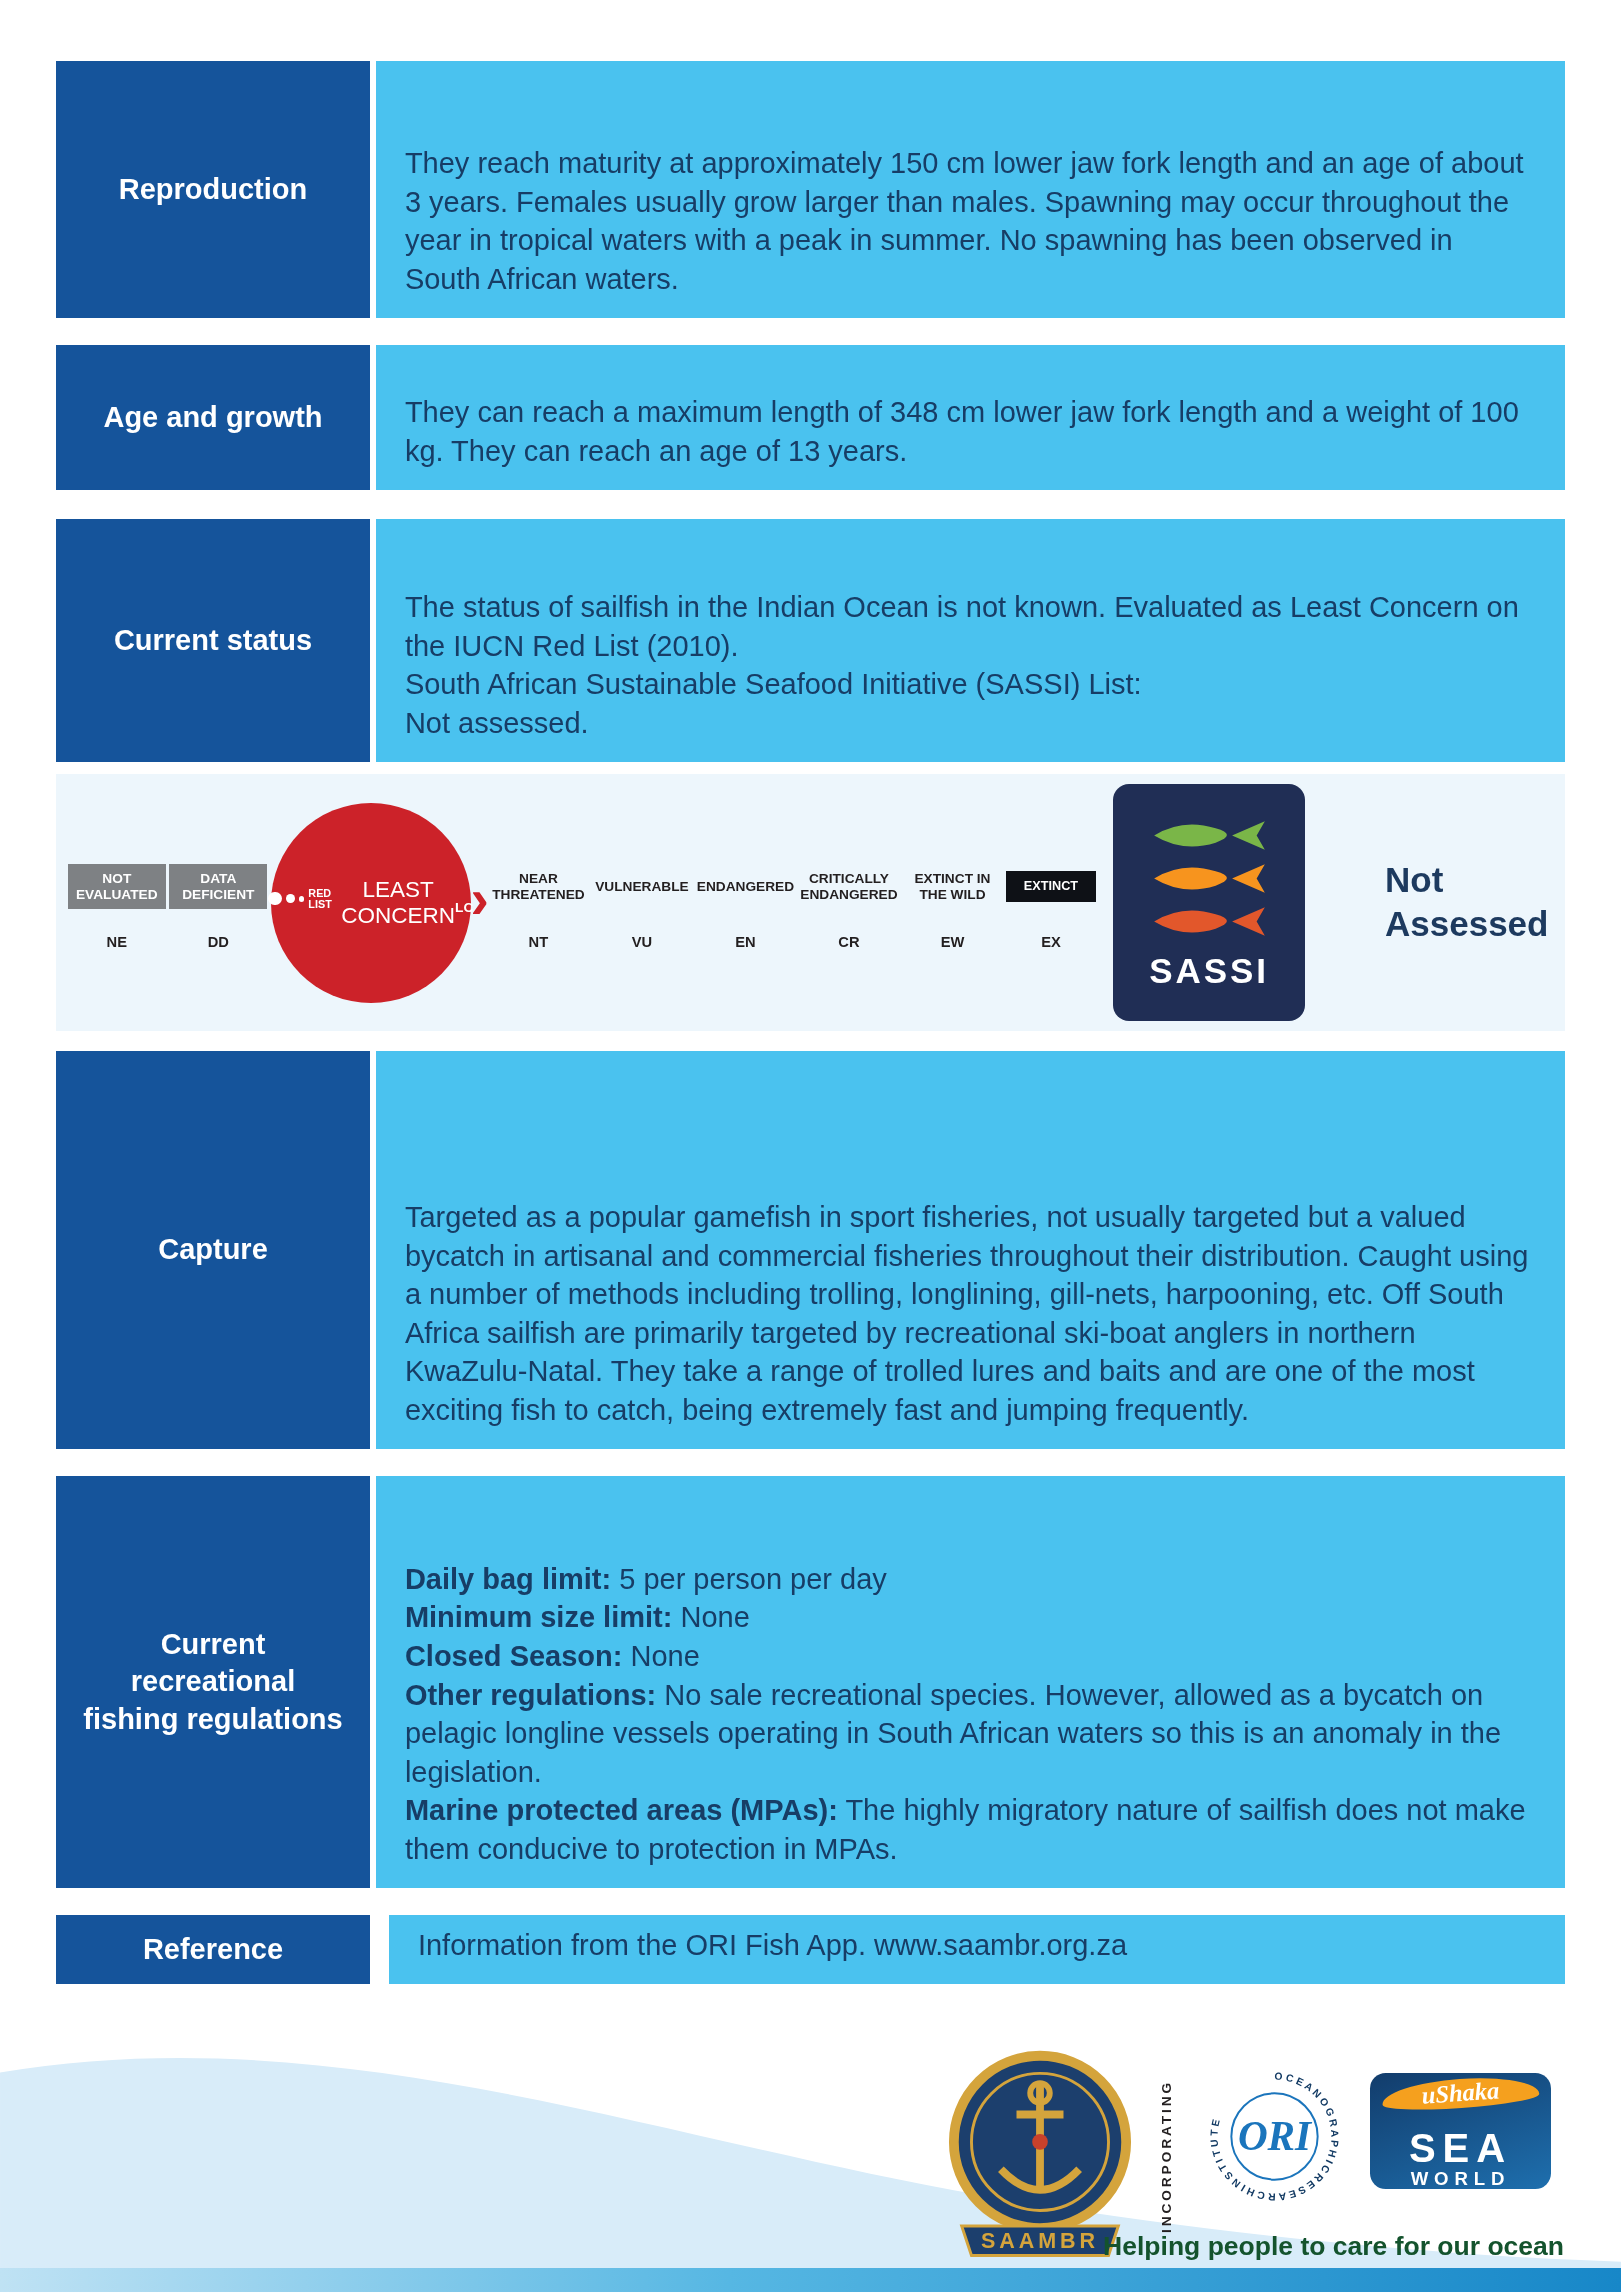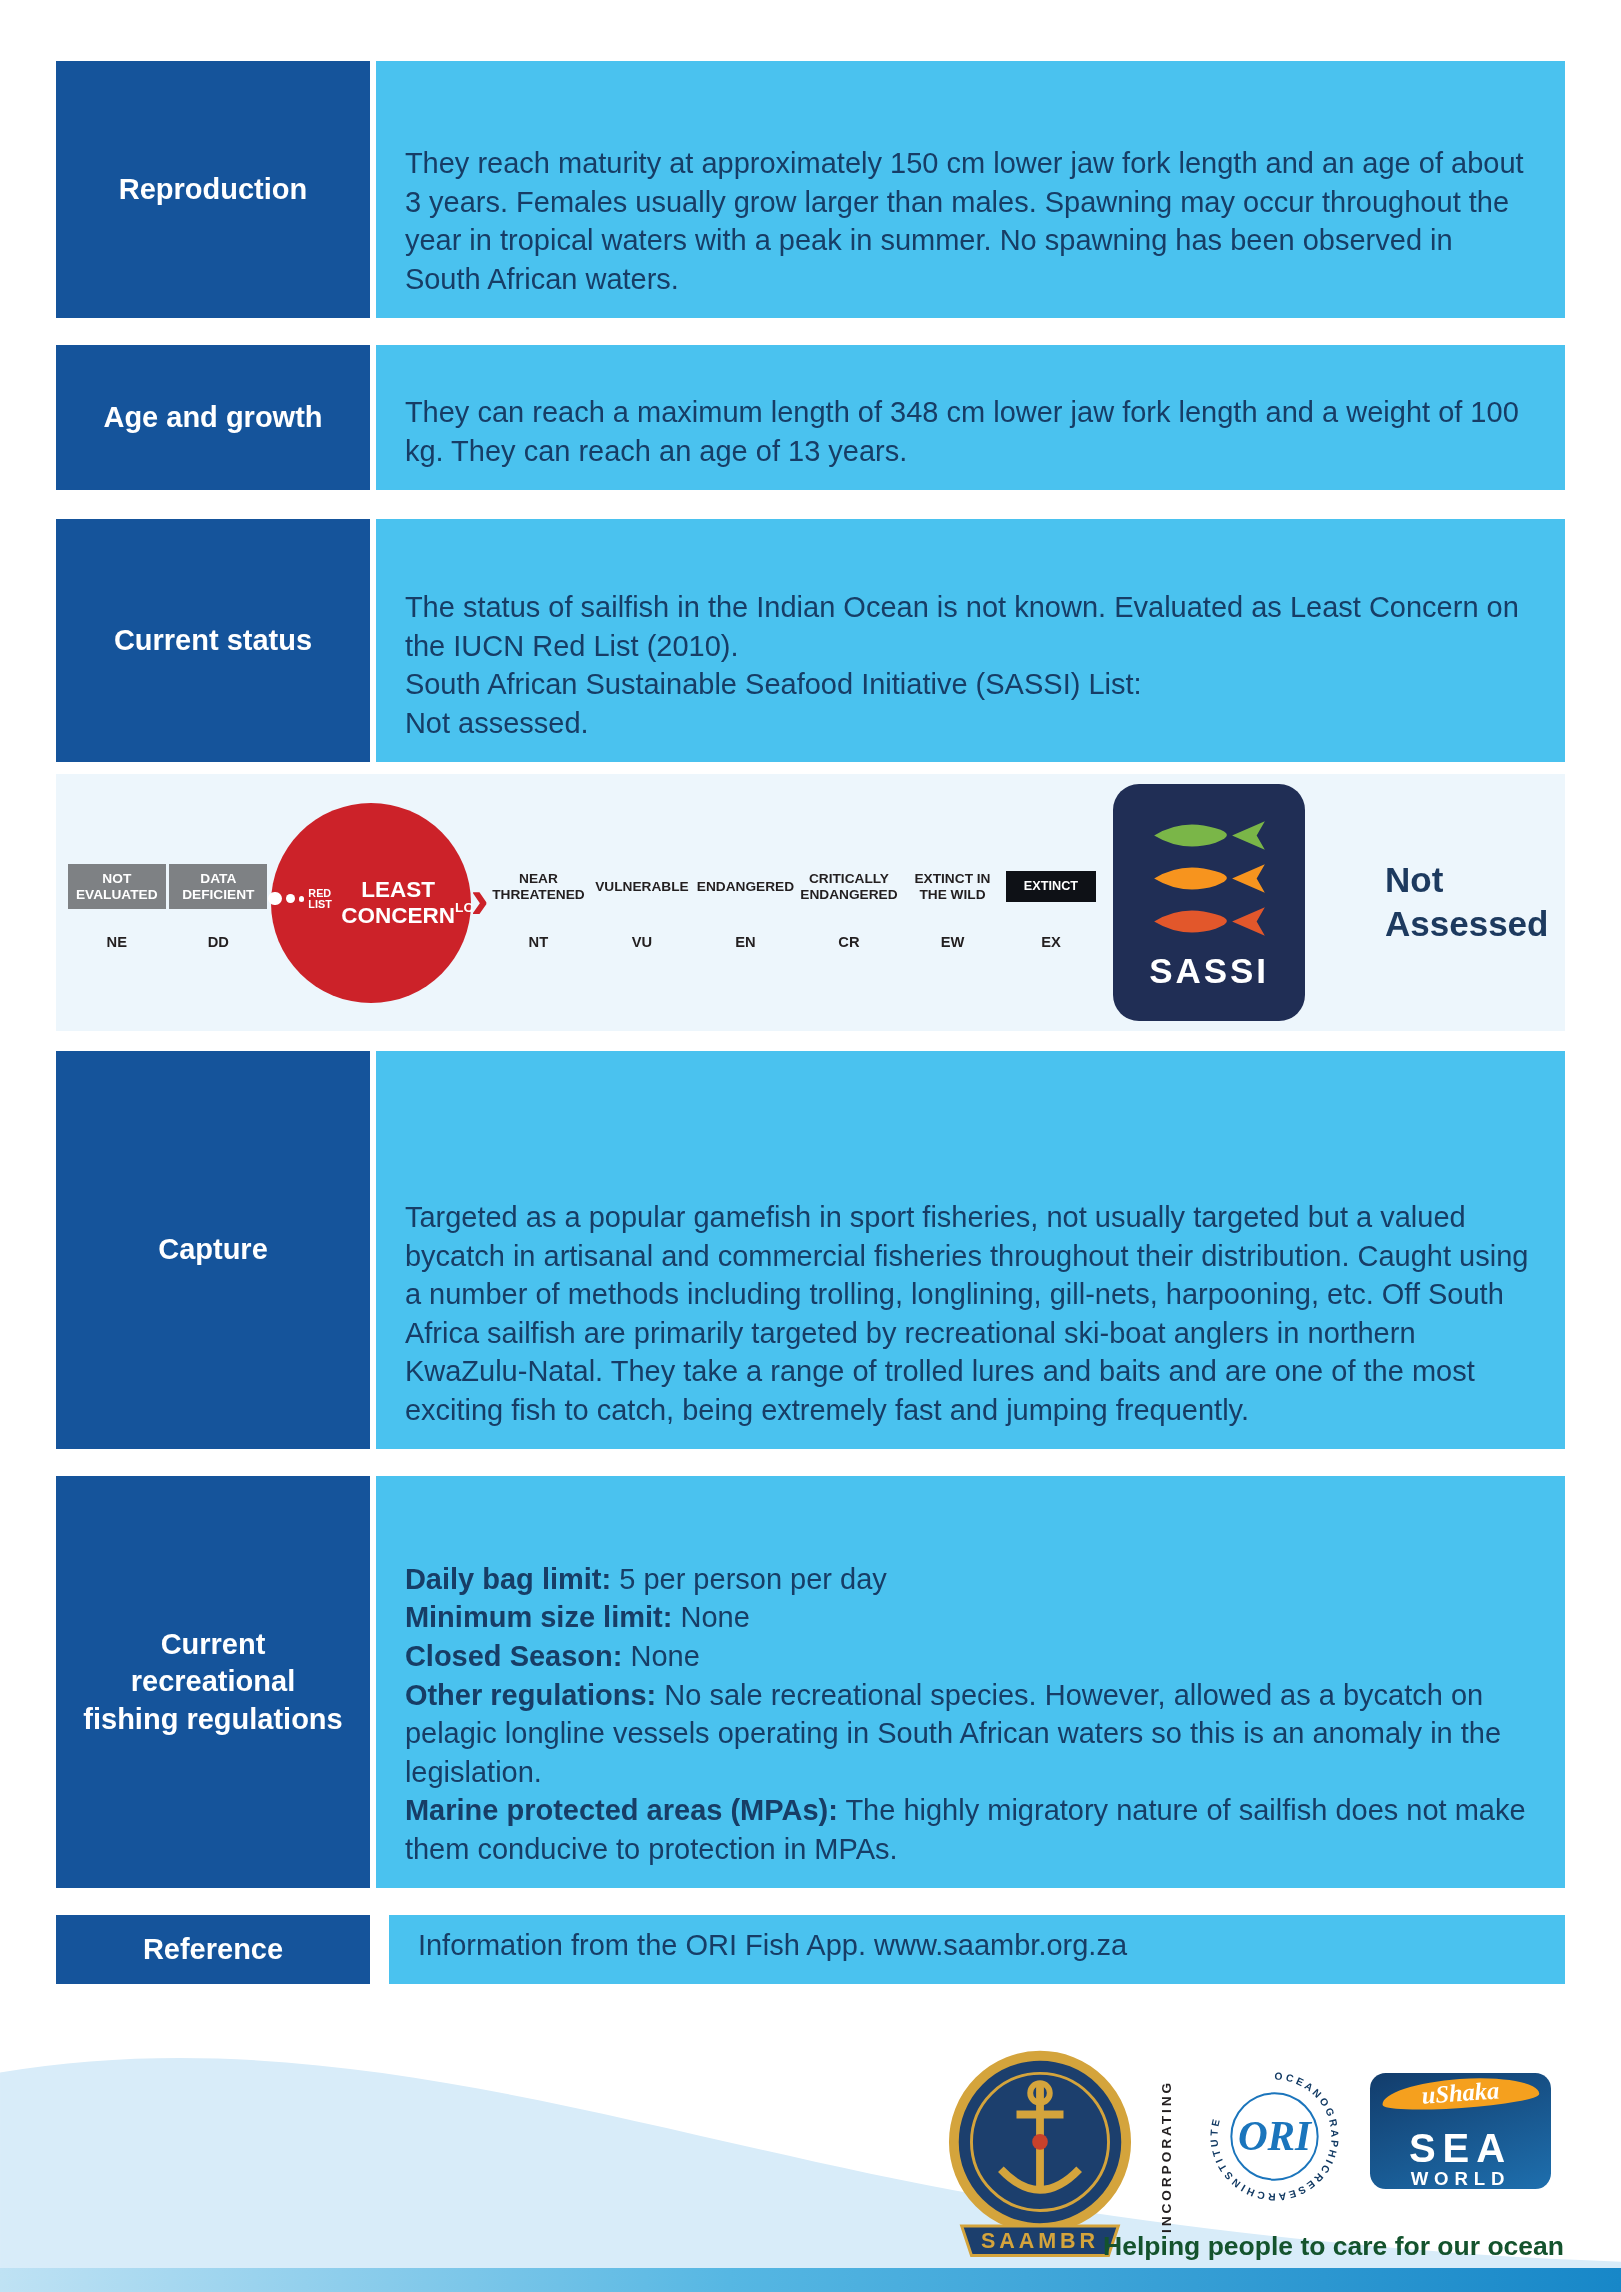--- a/index.html
+++ b/index.html
@@ -42,25 +42,25 @@
   .cat-code{margin-top:15.7px;font-size:14.7px;font-weight:bold;color:#231f20;}
   .lc-wrap{display:flex;flex-direction:column;align-items:center;}
   .lc-circle{width:200px;height:200px;border-radius:50%;background:#cc2229;color:#ffffff;
     display:flex;align-items:center;justify-content:center;text-align:center;}
   .redlist-logo{display:flex;align-items:center;gap:3.9px;margin-bottom:7.8px;}
   .rl-dot{background:#ffffff;border-radius:50%;display:inline-block;}
   .rl-d1{width:13.7px;height:13.7px;}
   .rl-d2{width:8.8px;height:8.8px;}
   .rl-d3{width:5.9px;height:5.9px;}
   .rl-text{font-size:10.8px;font-weight:bold;line-height:1;width:33px;text-align:left;}
-  .lc-name{font-size:22.5px;font-weight:bold;line-height:1.12;width:147px;}
+  .lc-name{font-size:22.5px;font-weight:normal;line-height:1.12;width:147px;}
   .lc-code{margin-top:9.8px;font-size:13.7px;font-weight:bold;}
   .scale-arrow{color:#cc2229;font-size:55px;font-weight:bold;line-height:1;margin:0 -3.9px;padding-bottom:5.9px;}
   .sassi{position:absolute;left:1057px;top:9.8px;width:192px;height:237px;background:#202e55;
-    border-radius:26px;display:flex;flex-direction:column;align-items:center;justify-content:center;}
+    border-radius:16px;display:flex;flex-direction:column;align-items:center;justify-content:center;}
   .sassi svg{display:block;margin:1px 0;}
   .sassi-text{color:#ffffff;font-weight:bold;font-size:35px;letter-spacing:2.9px;margin-top:7.8px;}
   .not-assessed{position:absolute;left:1329px;top:84px;font-size:35px;font-weight:bold;
     color:#1d3a5f;line-height:1.25;}
   
   .wave{position:absolute;left:0;top:1999px;}
   .bottom-bar{position:absolute;left:0;top:2268px;width:1621px;height:24.5px;
     background:linear-gradient(90deg,#bfe2f4 0%,#56b7e3 45%,#1787c8 100%);}
   .saambr-logo{position:absolute;left:936px;top:2044px;}
   .incorporating{position:absolute;left:1159px;top:2086px;height:147px;

